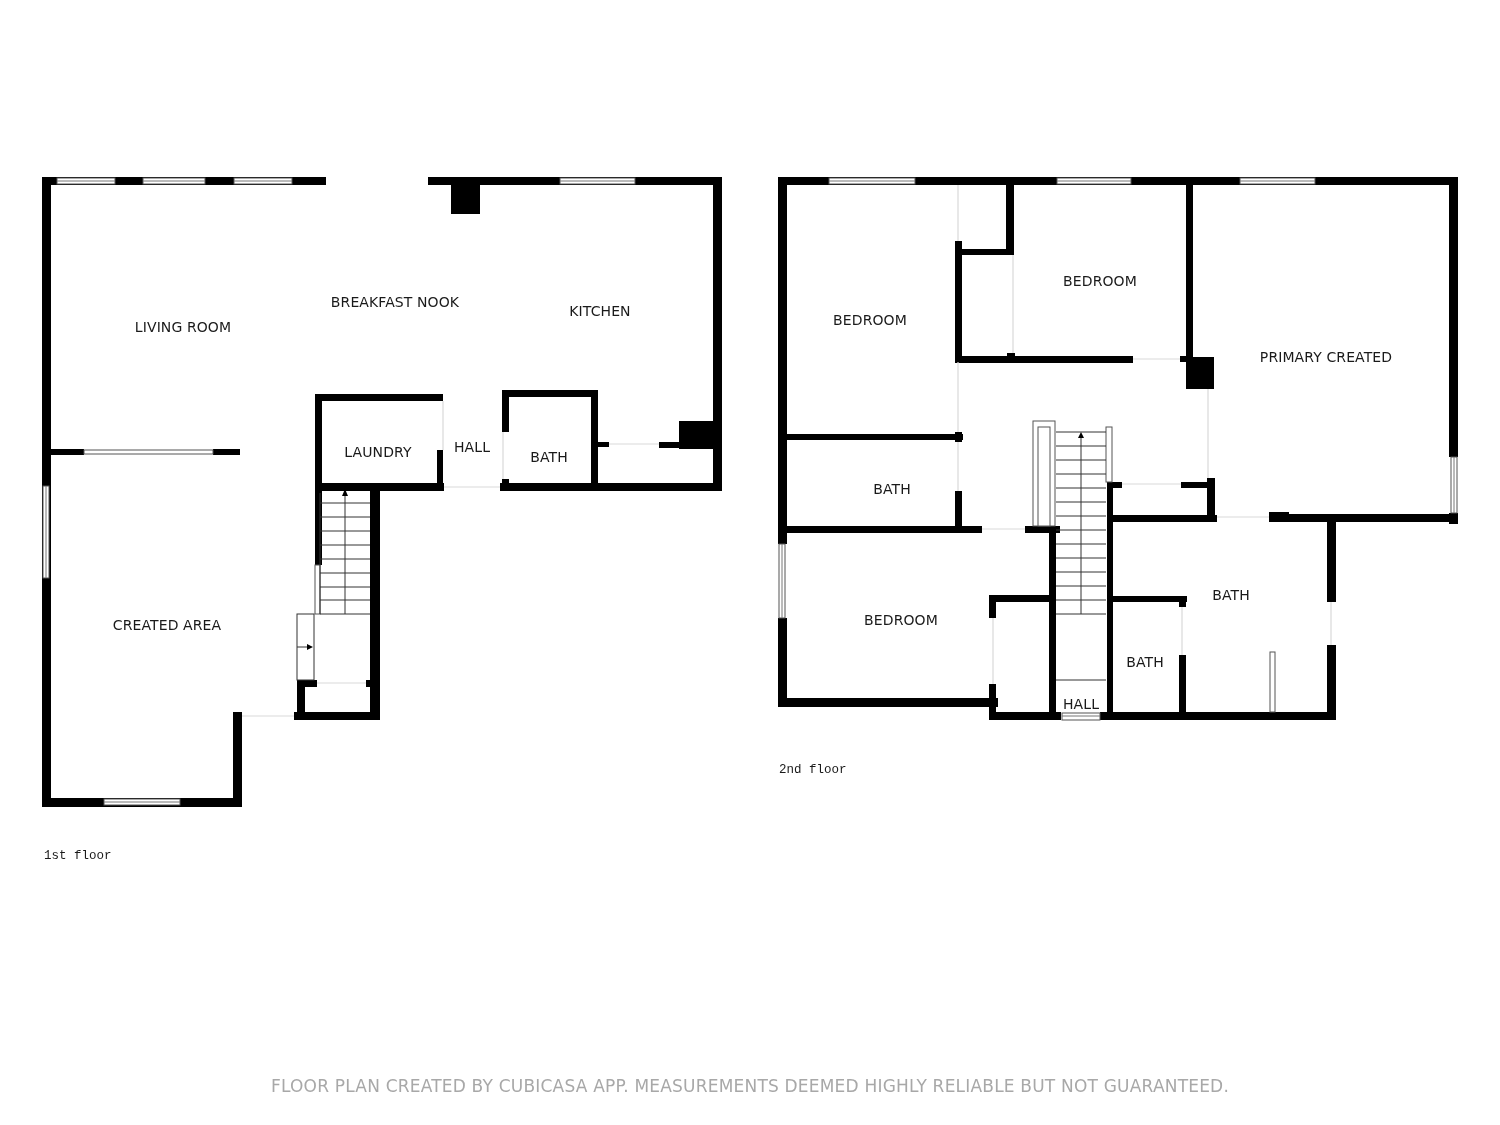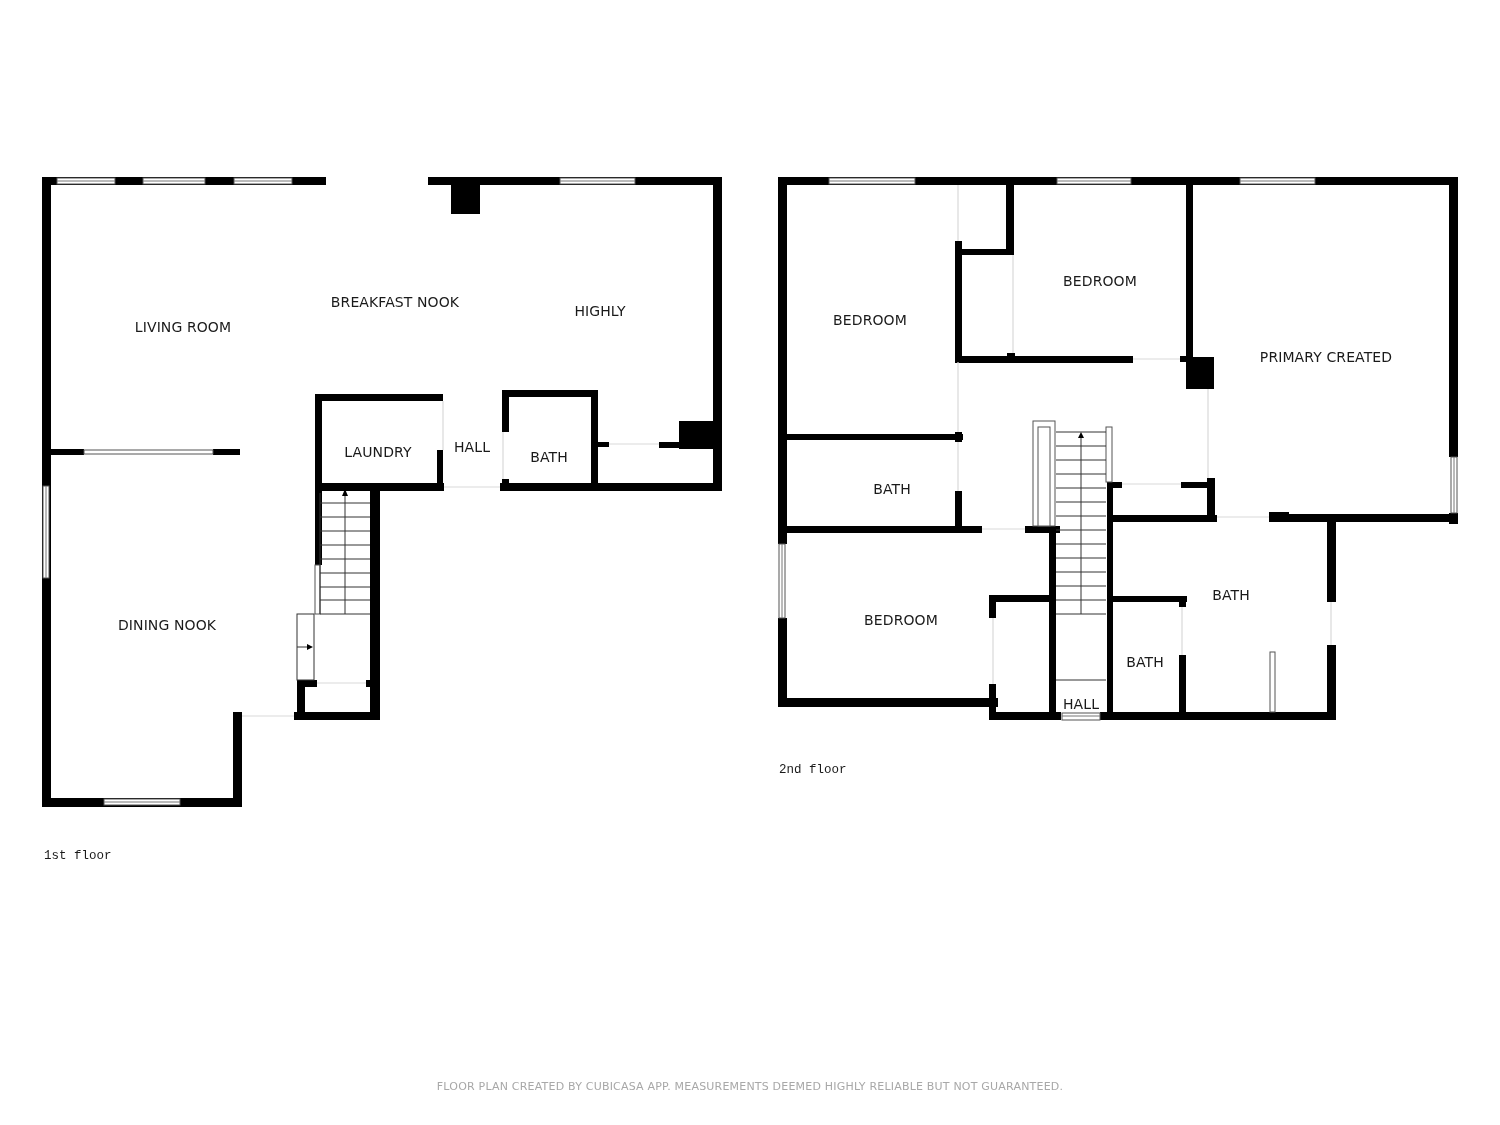--- a/index.html
+++ b/index.html
@@ -9,21 +9,21 @@
     .wall { fill: #000000; }
     .win { fill: #ffffff; stroke: #555555; stroke-width: 1; }
     .winline { stroke: #777777; stroke-width: 1; }
     .door { stroke: #d9d9d9; stroke-width: 1.2; fill: none; }
     .stair { stroke: #333333; stroke-width: 1; fill: none; }
     .rail { fill: #ffffff; stroke: #555555; stroke-width: 1; }
     .label { position: absolute; font-size: 14px; color: #1a1a1a; white-space: nowrap;
              transform: translate(-50%, -50%); letter-spacing: 0.1px; }
     .floor-label { position: absolute; font-size: 12.5px; color: #1a1a1a; white-space: nowrap; font-family: Liberation Mono, monospace; }
     .disclaimer { position: absolute; left: 750px; top: 1086px; transform: translate(-50%, -50%);
-                  font-size: 11px; color: #a8a8a8; white-space: nowrap; letter-spacing: 0.2px; }
+                  font-size: 17px; color: #a8a8a8; white-space: nowrap; letter-spacing: 0.2px; }
   </style>
 </head>
 <body>
 
 <svg id="plan" viewBox="0 0 1500 1125" xmlns="http://www.w3.org/2000/svg">
 
   <g>
 
     <rect class="wall" x="42" y="177" width="284" height="8"></rect>
 
@@ -220,25 +220,25 @@
     <line class="stair" x1="1056" y1="614" x2="1106" y2="614"></line>
     <line class="stair" x1="1056" y1="680" x2="1106" y2="680"></line>
     <line class="stair" x1="1081" y1="436" x2="1081" y2="614"></line>
     <polygon points="1081,432 1078,438 1084,438" fill="#000"></polygon>
   </g>
 </svg>
 
 <div>
   <span class="label" style="left:183px;top:327px">LIVING ROOM</span>
   <span class="label" style="left:395px;top:302px">BREAKFAST NOOK</span>
-  <span class="label" style="left:600px;top:311px">HIGHLY</span>
+  <span class="label" style="left:600px;top:311px">KITCHEN</span>
   <span class="label" style="left:378px;top:452px">LAUNDRY</span>
   <span class="label" style="left:472px;top:447px">HALL</span>
   <span class="label" style="left:549px;top:457px">BATH</span>
-  <span class="label" style="left:167px;top:625px">DINING NOOK</span>
+  <span class="label" style="left:167px;top:625px">CREATED AREA</span>
   <span class="floor-label" style="left:44px;top:849px">1st floor</span>
 </div>
 
 <div>
   <span class="label" style="left:870px;top:320px">BEDROOM</span>
   <span class="label" style="left:1100px;top:281px">BEDROOM</span>
   <span class="label" style="left:1326px;top:357px">PRIMARY CREATED</span>
   <span class="label" style="left:892px;top:489px">BATH</span>
   <span class="label" style="left:901px;top:620px">BEDROOM</span>
   <span class="label" style="left:1231px;top:595px">BATH</span>

